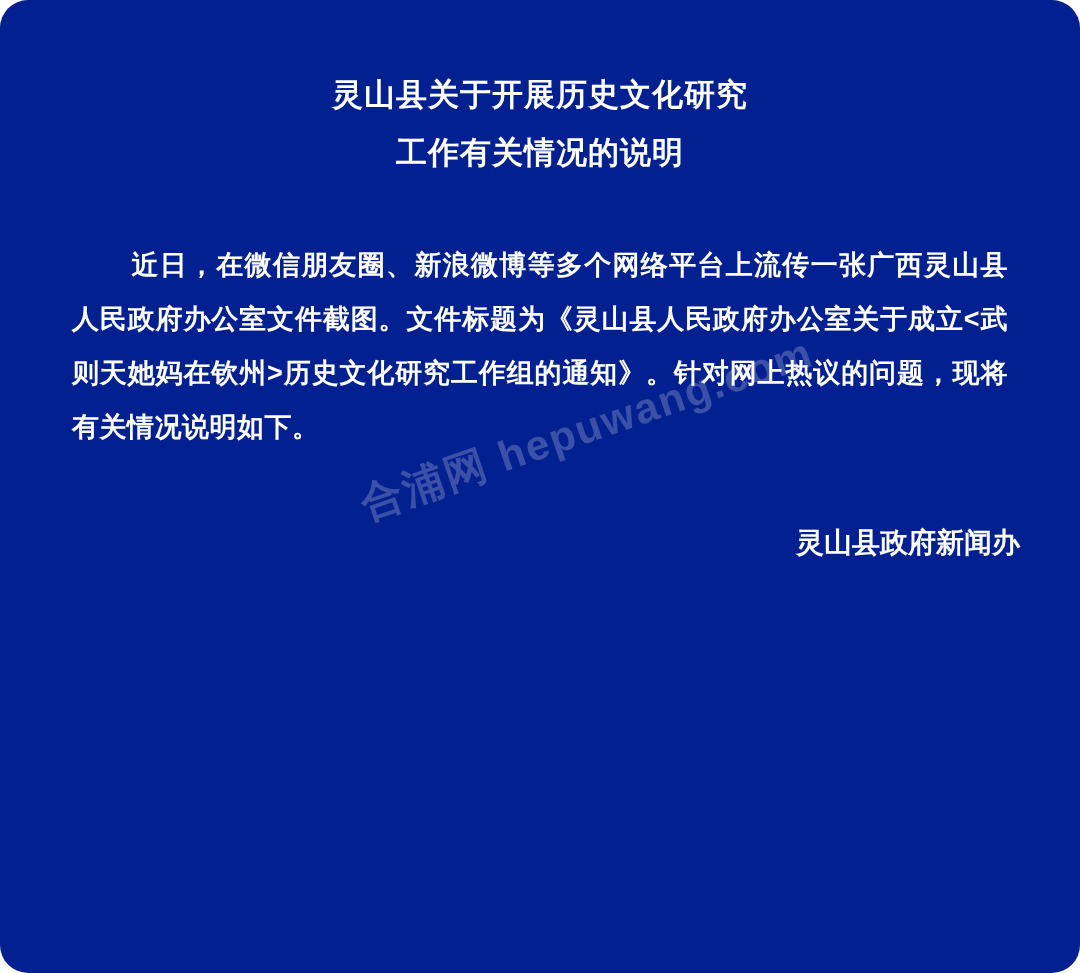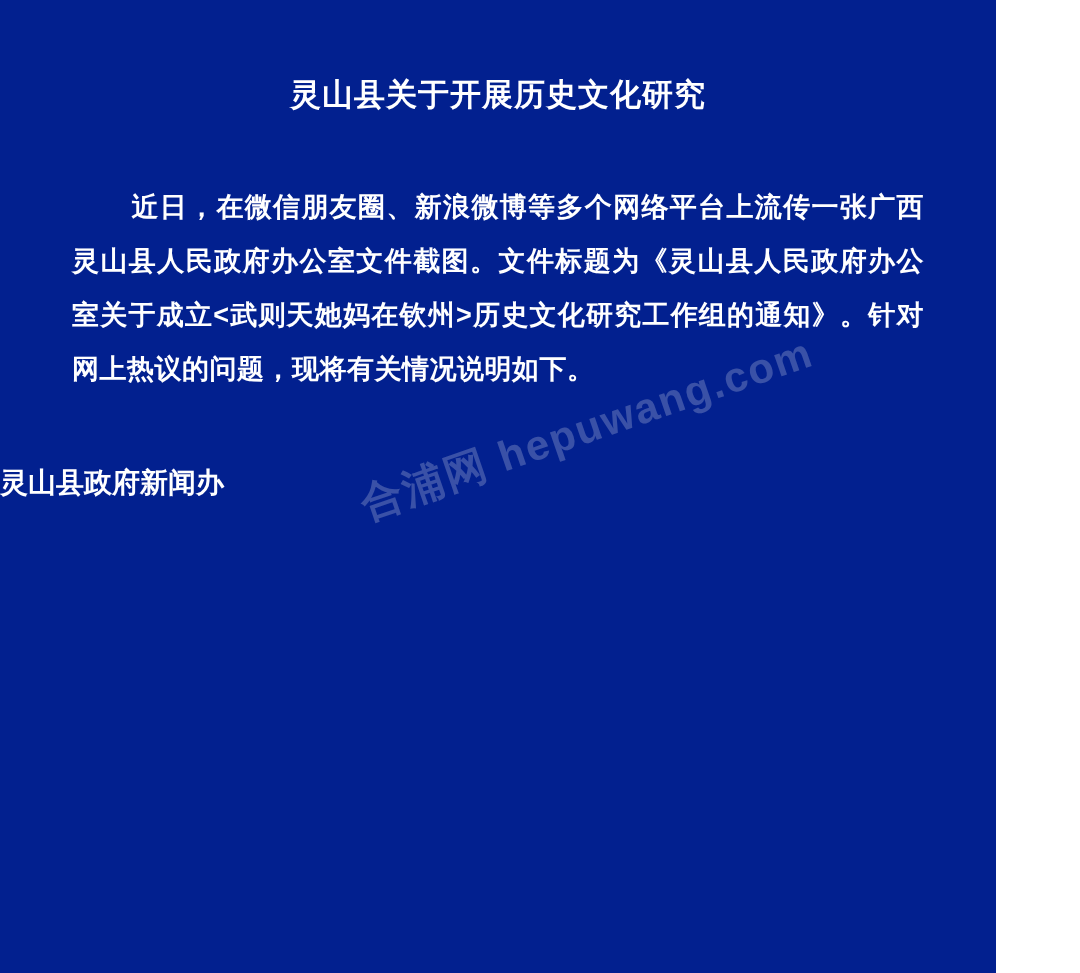--- a/index.html
+++ b/index.html
@@ -1,25 +1,26 @@
 <!DOCTYPE html>
 <html><head>
 <meta charset="utf-8">
 <style>
   html, body {
     margin: 0;
     padding: 0;
   }
   .page {
     position: relative;
-    width: 996px;
+    width: 1080px;
     height: 973px;
     overflow: hidden;
     font-family: "Liberation Sans", "DejaVu Sans", sans-serif;
     font-weight: bold;
+    border-radius: 28px;
   }
   .title-block {
     padding-top: 66px;
     text-align: center;
     font-size: 31px;
     line-height: 58px;
     letter-spacing: 1px;
   }
   .body-block {
     margin: 56px 72px 0 72px;
@@ -27,25 +28,24 @@
   .body-block p {
     margin: 0;
     font-size: 27px;
     line-height: 54px;
     text-align: justify;
     text-indent: 2.2em;
     letter-spacing: 0.5px;
   }
   .signature-block {
     margin-top: 62px;
-    padding-right: 88px;
-    text-align: left;
+    padding-right: 60px;
+    text-align: right;
     font-size: 28px;
     line-height: 54px;
-    font-family: Liberation Mono, monospace;
   }
   .watermark {
     position: absolute;
     left: 362px;
     top: 478px;
     transform: rotate(-19deg);
     transform-origin: left center;
     font-size: 42px;
     letter-spacing: 2px;
     opacity: 0.22;
@@ -53,20 +53,21 @@
     pointer-events: none;
   }
 </style>
 </head>
 <body>
 
 <div class="page" style="background-color: rgb(2, 32, 143); color: rgb(255, 255, 255);">
 
   <div class="title-block">
     <div>灵山县关于开展历史文化研究</div>
+    <div>工作有关情况的说明</div>
   </div>
 
   <div class="body-block">
     <p>近日，在微信朋友圈、新浪微博等多个网络平台上流传一张广西灵山县人民政府办公室文件截图。文件标题为《灵山县人民政府办公室关于成立&lt;武则天她妈在钦州&gt;历史文化研究工作组的通知》。针对网上热议的问题，现将有关情况说明如下。</p>
   </div>
 
   <div class="signature-block">
     <div>灵山县政府新闻办</div>
   </div>
 

